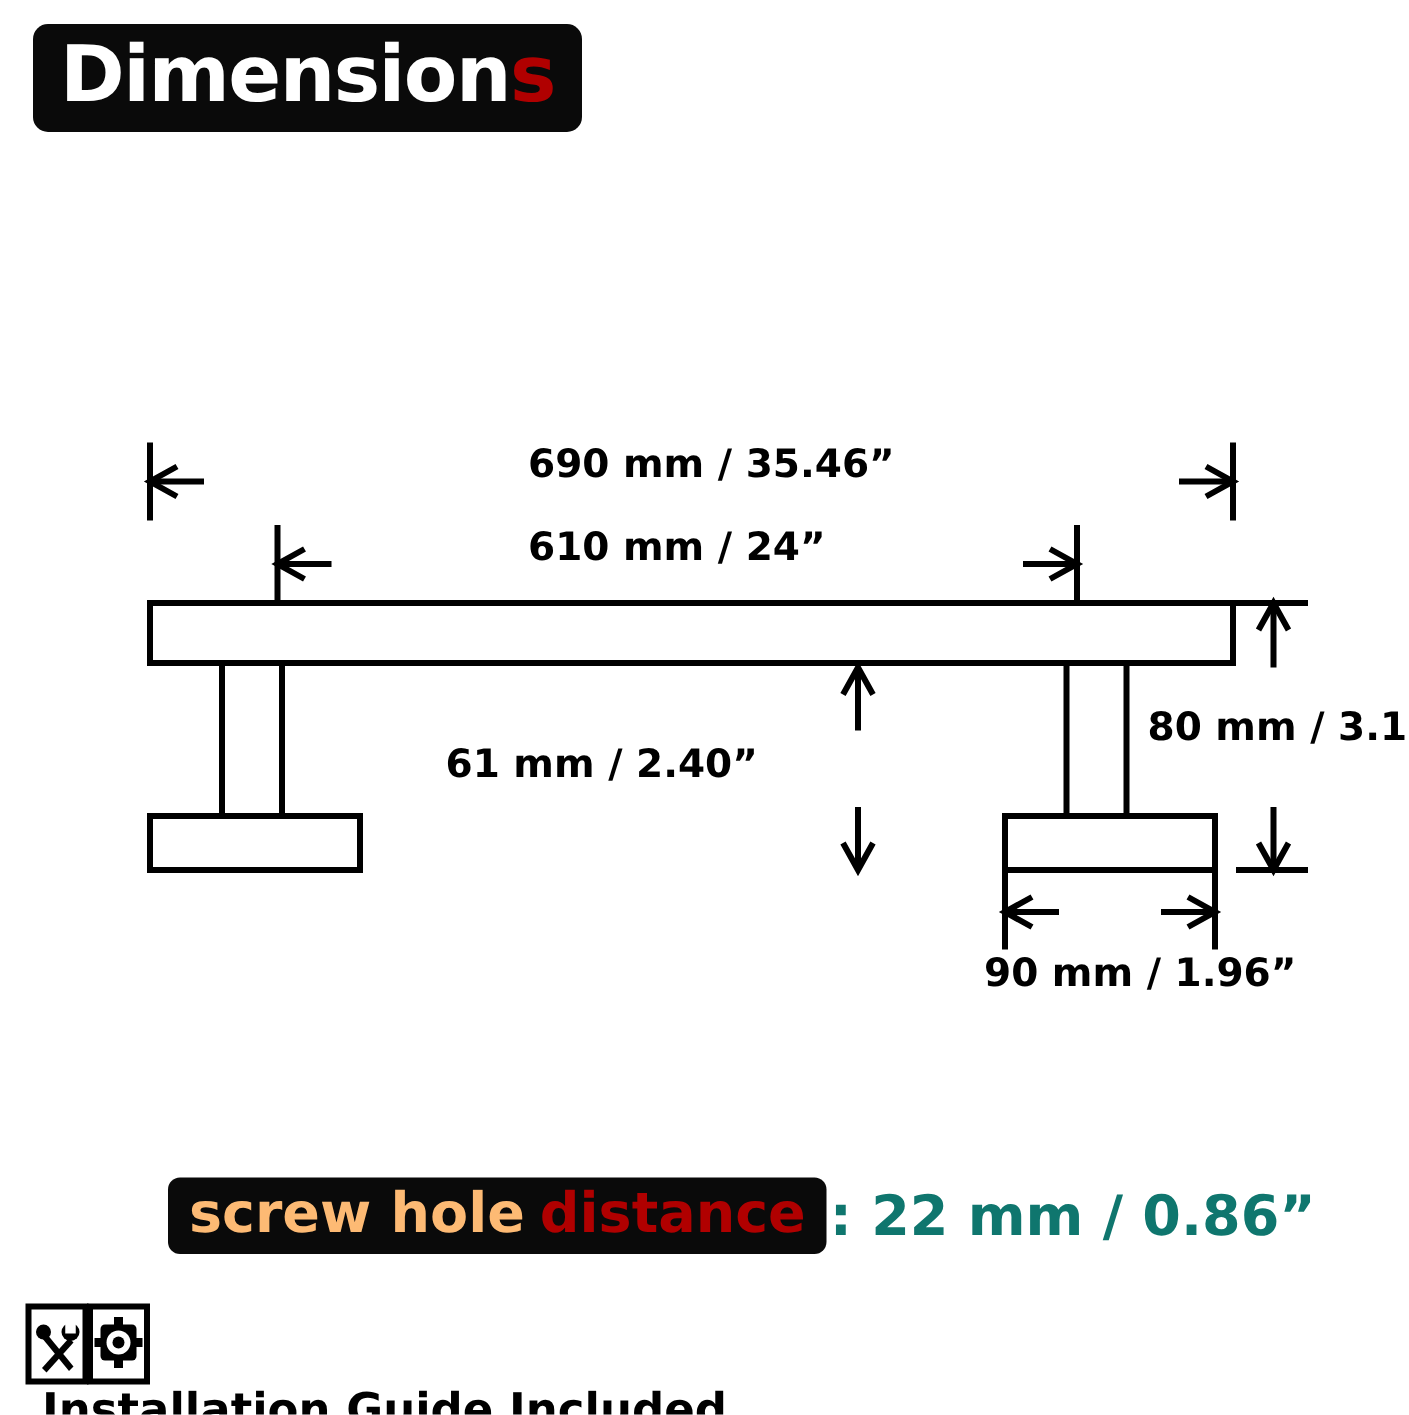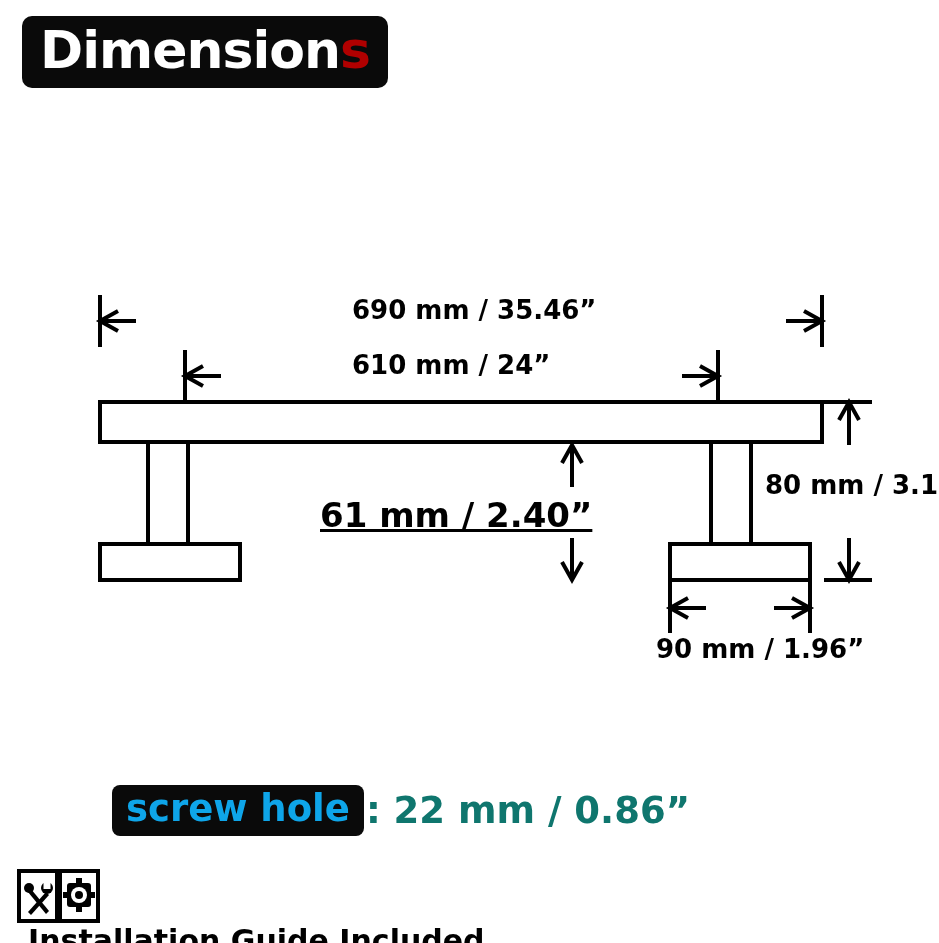--- a/index.html
+++ b/index.html
@@ -54,41 +54,41 @@
 
   .dim-label {
     position: absolute;
     font-family: "DejaVu Sans", sans-serif;
     font-weight: bold;
     color: #000000;
     white-space: nowrap;
   }
   .lbl-690 { left: 352px; top: 295px; font-size: 26px; }
   .lbl-610 { left: 352px; top: 350px; font-size: 26px; }
-  .lbl-61  { left: 320px; top: 495px; font-size: 34px; text-decoration: underline; }
+  .lbl-61  { left: 297px; top: 495px; font-size: 26px; }
   .lbl-80  { left: 765px; top: 470px; font-size: 26px; }
   .lbl-50  { left: 656px; top: 634px; font-size: 26px; }
 
   
   .screw-row {
     position: absolute;
     left: 112px;
     top: 785px;
     display: flex;
     align-items: center;
   }
   .screw-badge {
     background: #0a0a0a;
     border-radius: 8px;
     padding: 4px 14px 7px 14px;
     display: flex;
     align-items: baseline;
   }
   .screw-badge .s-white {
-    color: #0ea5e9;
+    color: #fdba74;
     font-family: "DejaVu Sans", sans-serif;
     font-weight: bold;
     font-size: 37px;
     line-height: 40px;
   }
   .screw-badge .s-red {
     color: #b00000;
     font-family: "DejaVu Sans", sans-serif;
     font-weight: bold;
     font-size: 37px;
@@ -189,20 +189,21 @@
 
 <div class="dim-label lbl-690">690  mm / 35.46”</div>
 <div class="dim-label lbl-610">610  mm / 24”</div>
 <div class="dim-label lbl-61">61  mm / 2.40”</div>
 <div class="dim-label lbl-80">80  mm / 3.15”</div>
 <div class="dim-label lbl-50">90  mm / 1.96”</div>
 
 <div class="screw-row">
   <div class="screw-badge">
     <span class="s-white">screw hole</span>
+    <span class="s-red">distance</span>
   </div>
   <span class="screw-tail">: 22 mm / 0.86”</span>
 </div>
 
 <div class="install-row">
   <svg class="install-icon" viewBox="0 0 86 56" xmlns="http://www.w3.org/2000/svg">
 
     <rect x="3" y="3" width="38" height="50" fill="#ffffff" stroke="#000000" stroke-width="4"></rect>
     <rect x="44" y="3" width="38" height="50" fill="#ffffff" stroke="#000000" stroke-width="4"></rect>
 

